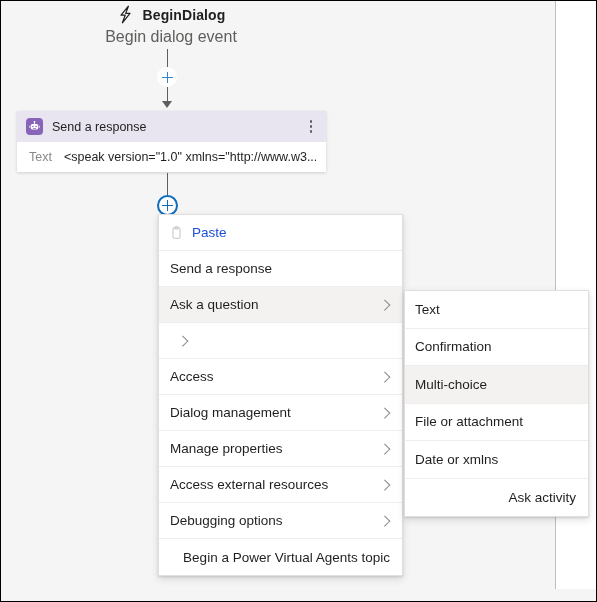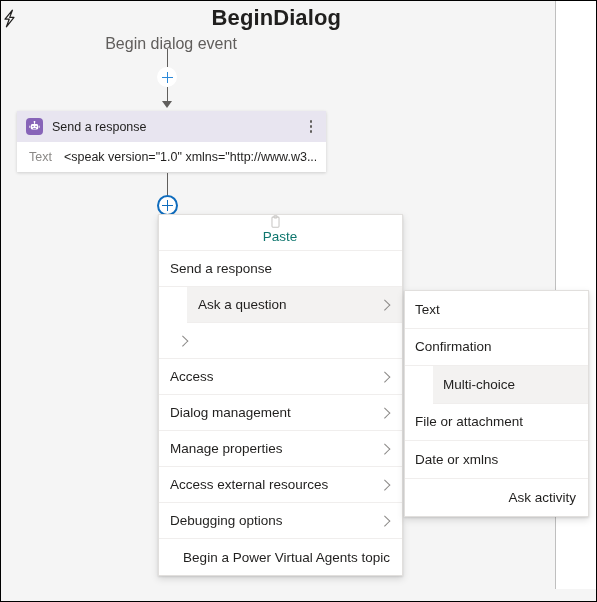--- a/index.html
+++ b/index.html
@@ -56,23 +56,23 @@
   
   .trigger {
     position: absolute;
     left: 0; top: 4px;
     width: 340px;
     text-align: center;
   }
   .trigger-title {
     display: flex;
     align-items: center;
-    justify-content: space-between;
+    justify-content: center;
     gap: 9px;
-    font-size: 22px;
+    font-size: 14px;
     color: #201f1e;
     font-weight: 600;
     letter-spacing: .1px;
   }
   .bolt-icon {
     display: inline-block;
     line-height: 0;
   }
   .trigger-sub {
     margin-top: 4px;
@@ -228,25 +228,24 @@
     padding: 0 12px 0 11px;
     box-sizing: border-box;
     font-size: 13.5px;
     color: #201f1e;
     border-bottom: 1px solid #f0eeed;
     cursor: pointer;
     background: #ffffff;
   }
   .menu-item:last-child { border-bottom: none; text-align: right; }
   .menu-item.disabled {
-    color: #0f766e;
+    color: #1d4ed8;
     cursor: default;
-    flex-direction: column;
-  }
-  .menu-item.selected { background: #f3f2f1; margin-left: 28px; }
+  }
+  .menu-item.selected { background: #f3f2f1; }
   .menu-item .mi-label { flex: 1 1 auto; white-space: nowrap; }
   .chev {
     flex: 0 0 auto;
     width: 10px;
     height: 10px;
     position: relative;
     margin-left: 8px;
   }
   .chev::before {
     content: "";

